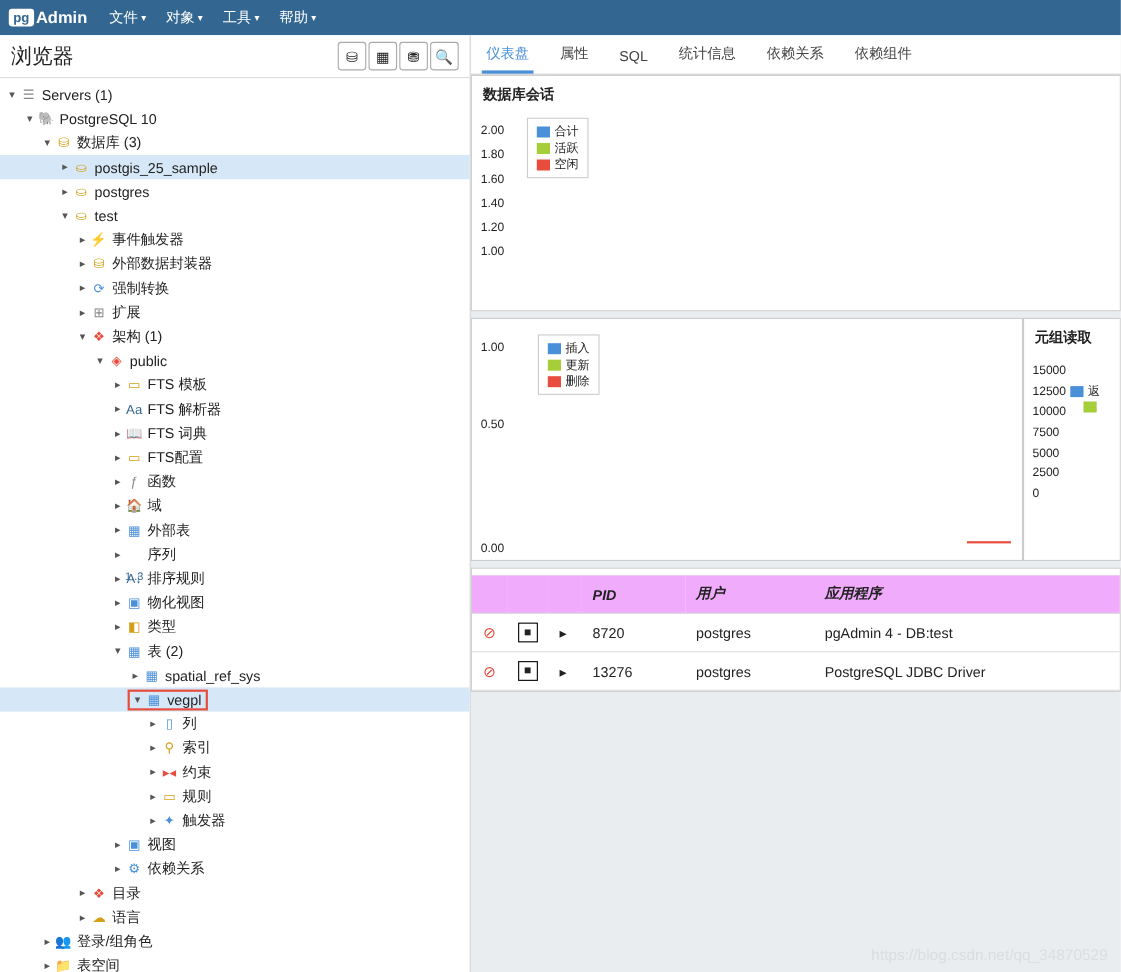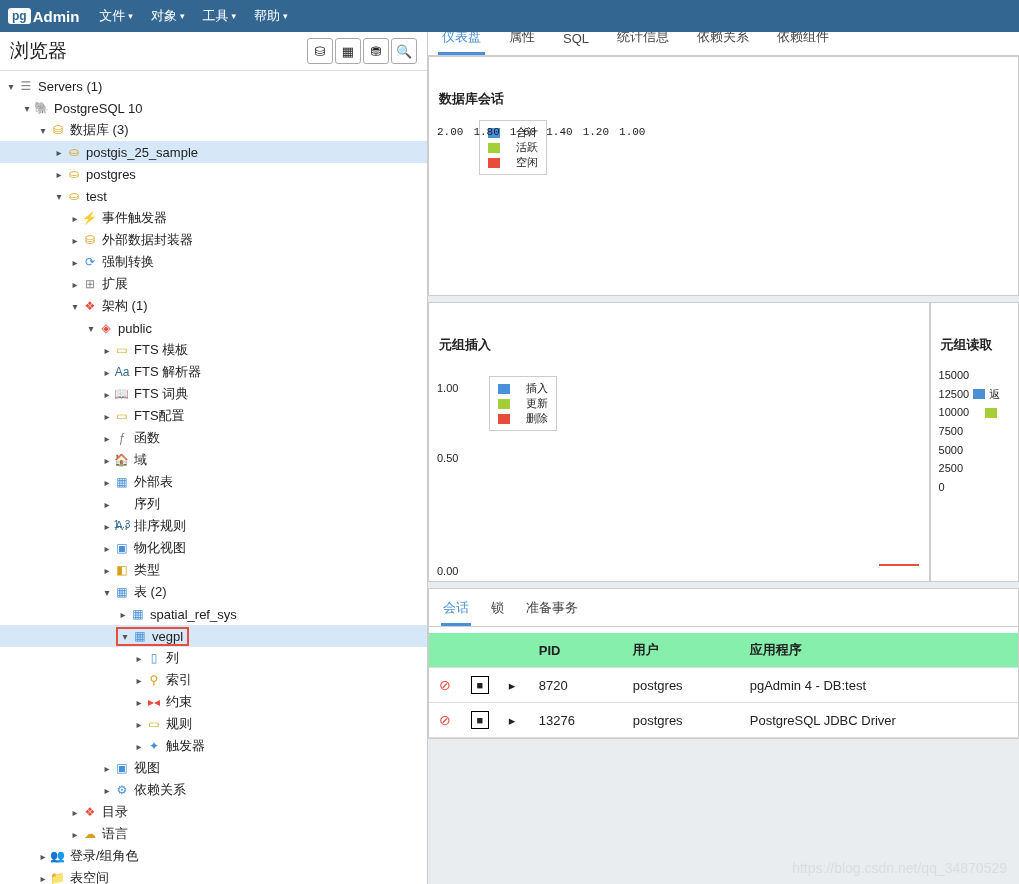--- a/index.html
+++ b/index.html
@@ -44,40 +44,40 @@
 .c-table { color: #4a90d9; }
 .c-col { color: #4a90d9; }
 .c-idx { color: #d4a017; }
 .c-con { color: #e74c3c; }
 .c-rule { color: #d4a017; }
 .c-trig { color: #4a90d9; }
 .c-login { color: #888; }
 .c-ts { color: #d4a017; }
 .redbox { border: 2px solid #e74c3c; padding-right: 4px; margin-right: 2px; display: inline-flex; align-items: center; }
 .content { flex: 1; display: flex; flex-direction: column; overflow: hidden; background: #eaedf0; }
-.tabs { display: flex; background: #fff; border-bottom: 1px solid #ccc; padding: 0 10px; gap: 20px; height: 24px; align-items: flex-end; }
+.tabs { display: flex; background: #fff; border-bottom: 1px solid #ccc; padding: 0 10px; gap: 20px; height: 36px; align-items: flex-end; }
 .tab { padding: 8px 4px 6px; font-size: 13px; color: #444; cursor: pointer; border-bottom: 3px solid transparent; }
 .tab.active { color: #4a90d9; border-bottom-color: #4a90d9; }
 .panels { flex: 1; overflow: auto; padding: 0; }
 .panel { background: #fff; border: 1px solid #ccc; margin: 0 0 6px 0; }
-.panel-title { font-weight: bold; font-size: 13px; padding: 8px 10px; margin-top: 25px; }
+.panel-title { font-weight: bold; font-size: 13px; padding: 8px 10px; }
 .chart-row { display: flex; }
 .chart { flex: 1; padding: 4px 10px 10px; position: relative; }
-.chart-y { position: absolute; left: 8px; top: 10px; font-size: 11px; color: #222; display: flex; flex-direction: row; gap: 10px; font-family: Liberation Mono, monospace; }
+.chart-y { position: absolute; left: 8px; top: 10px; font-size: 11px; color: #222; display: flex; flex-direction: column; gap: 10px; }
 .legend { display: inline-block; border: 1px solid #ccc; padding: 4px 8px; font-size: 11px; background: #fff; margin-left: 40px; }
-.legend-row { display: flex; align-items: center; gap: 16px; }
+.legend-row { display: flex; align-items: center; gap: 4px; }
 .legend-swatch { width: 12px; height: 10px; display: inline-block; }
 .chart-area { border-left: 1px solid transparent; border-bottom: 1px solid transparent; height: 140px; margin-left: 36px; position: relative; }
 .redline { position: absolute; right: 0; bottom: 4px; width: 40px; height: 2px; background: #e74c3c; }
 .activity-tabs { display: flex; gap: 18px; padding: 6px 12px 0; border-bottom: 1px solid #ccc; }
 .activity-tab { padding: 4px 2px 6px; font-size: 13px; color: #444; cursor: pointer; border-bottom: 3px solid transparent; }
 .activity-tab.active { color: #4a90d9; border-bottom-color: #4a90d9; }
 table { width: 100%; border-collapse: collapse; margin-top: 6px; }
 th, td { text-align: left; padding: 8px 10px; border-bottom: 1px solid #ddd; font-size: 13px; }
-th { font-weight: bold; background: #86efac; }
+th { font-weight: bold; background: #f0abfc; font-style: italic; }
 .action-btn { width: 18px; height: 18px; display: inline-flex; align-items: center; justify-content: center; border: 1px solid #000; font-size: 11px; cursor: pointer; }
 .del-btn { color: #e74c3c; font-size: 14px; cursor: pointer; }
 .watermark { position: absolute; bottom: 8px; right: 12px; color: #ccc; font-size: 14px; opacity: 0.5; }
 </style>
 </head>
 <body>
 
 <div class="topbar">
   <div class="logo">
     <span class="logo-badge">pg</span>
@@ -341,21 +341,20 @@
                 <span class="legend-swatch" style="background:#e74c3c"></span>
                 <span>空闲</span>
               </div>
           </div>
           <div class="chart-area" style="height:110px"></div>
         </div>
       </div>
 
       <div class="chart-row">
         <div class="panel" style="flex:1.6">
-          <div class="panel-title">元组插入</div>
           <div class="chart">
             <div style="position:absolute;left:8px;top:20px;font-size:11px">1.00</div>
             <div style="position:absolute;left:8px;top:90px;font-size:11px">0.50</div>
             <div style="position:absolute;left:8px;bottom:4px;font-size:11px">0.00</div>
             <div class="legend" style="margin-left:50px;margin-top:10px">
               <div class="legend-row">
                   <span class="legend-swatch" style="background:#4a90d9"></span>
                   <span>插入</span>
                 </div>
               <div class="legend-row">
@@ -375,39 +374,34 @@
         <div class="panel" style="flex:0.28;overflow:hidden">
           <div class="panel-title">元组读取</div>
           <div class="chart" style="padding-left:4px">
             <div style="font-size:11px;line-height:1.7;padding-left:4px">
               <div>15000</div>
               <div style="display:flex;align-items:center;gap:4px">
                   <span>12500</span>
                   <span class="legend-swatch" style="background:#4a90d9"></span>
                   <span style="overflow:hidden">返</span>
                 </div>
-              <div style="display:flex;align-items:center;gap:16px">
+              <div style="display:flex;gap:16px">
                   <span>10000</span>
                   <span class="legend-swatch" style="background:#a6ce39"></span>
                 </div>
               <div>7500</div>
                 <div>5000</div>
                 <div>2500</div>
                 <div>0</div>
             </div>
           </div>
         </div>
       </div>
 
       <div class="panel">
-        <div class="activity-tabs">
-          <div class="activity-tab active">会话</div>
-          <div class="activity-tab">锁</div>
-          <div class="activity-tab">准备事务</div>
-        </div>
         <table>
           <thead>
               <tr>
             <th style="width:30px"></th>
                 <th style="width:30px"></th>
                 <th style="width:30px"></th>
             <th>PID</th>
             <th>用户</th>
             <th>应用程序</th>
           </tr>

